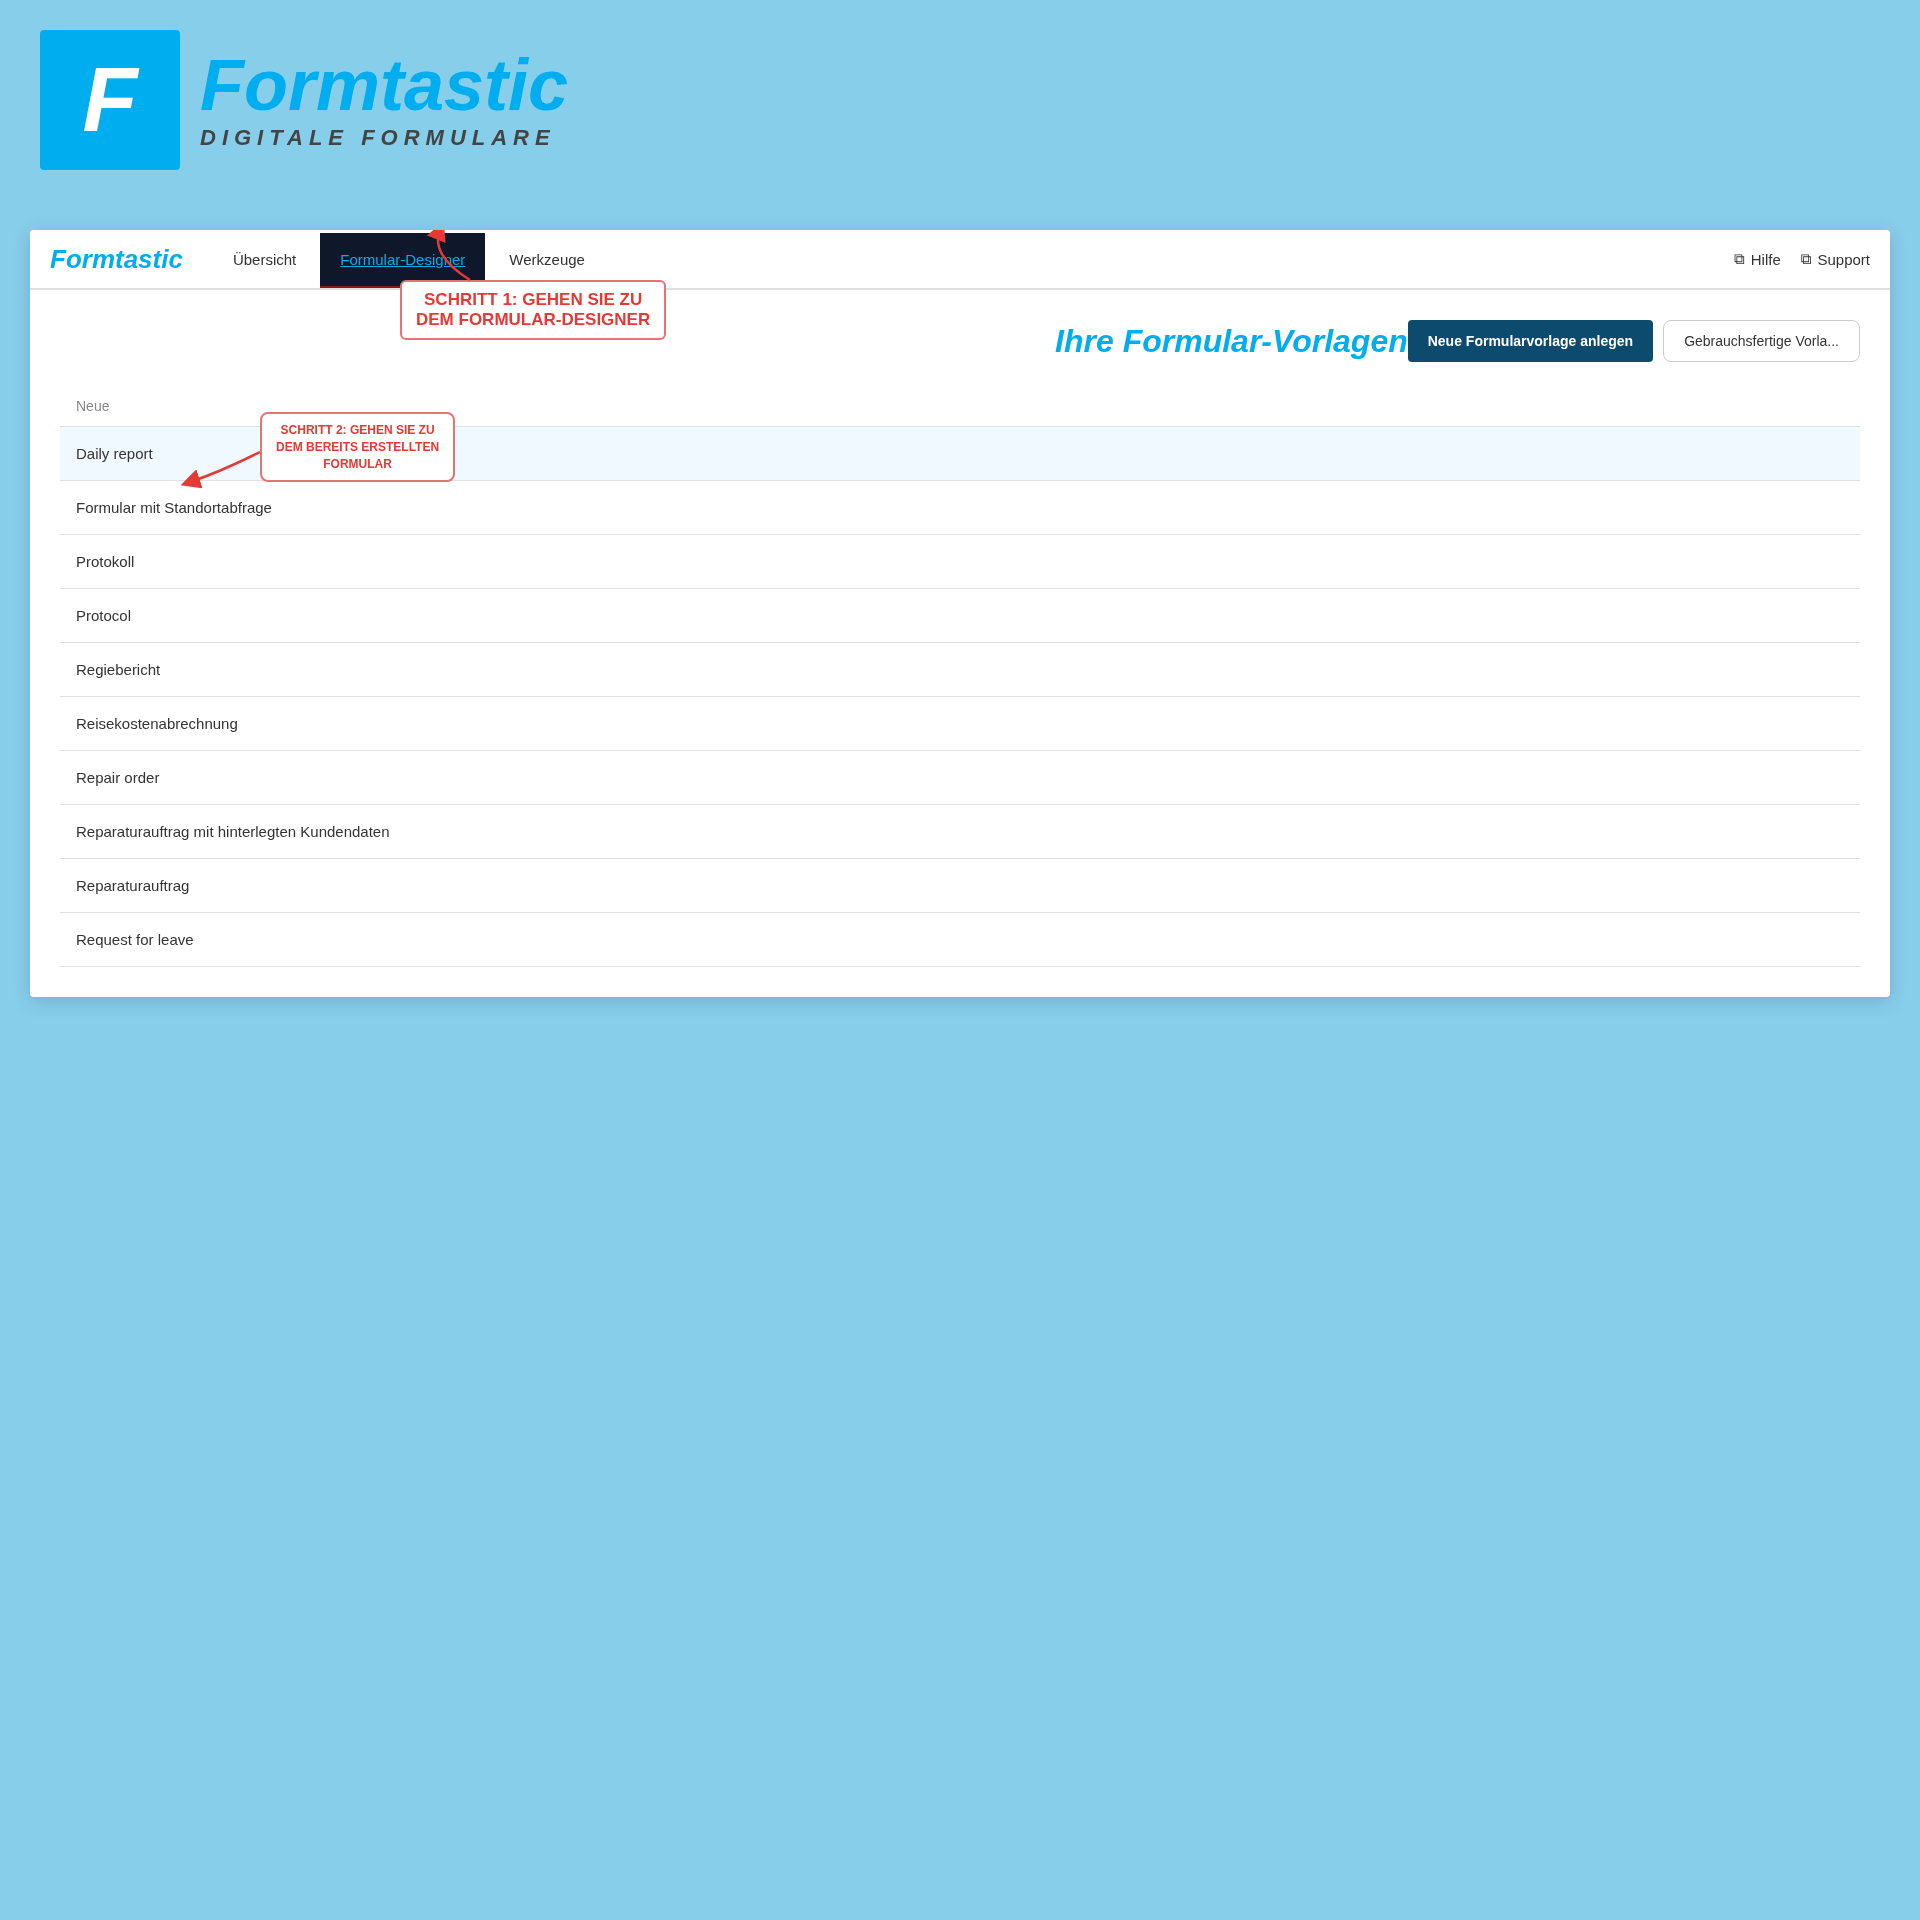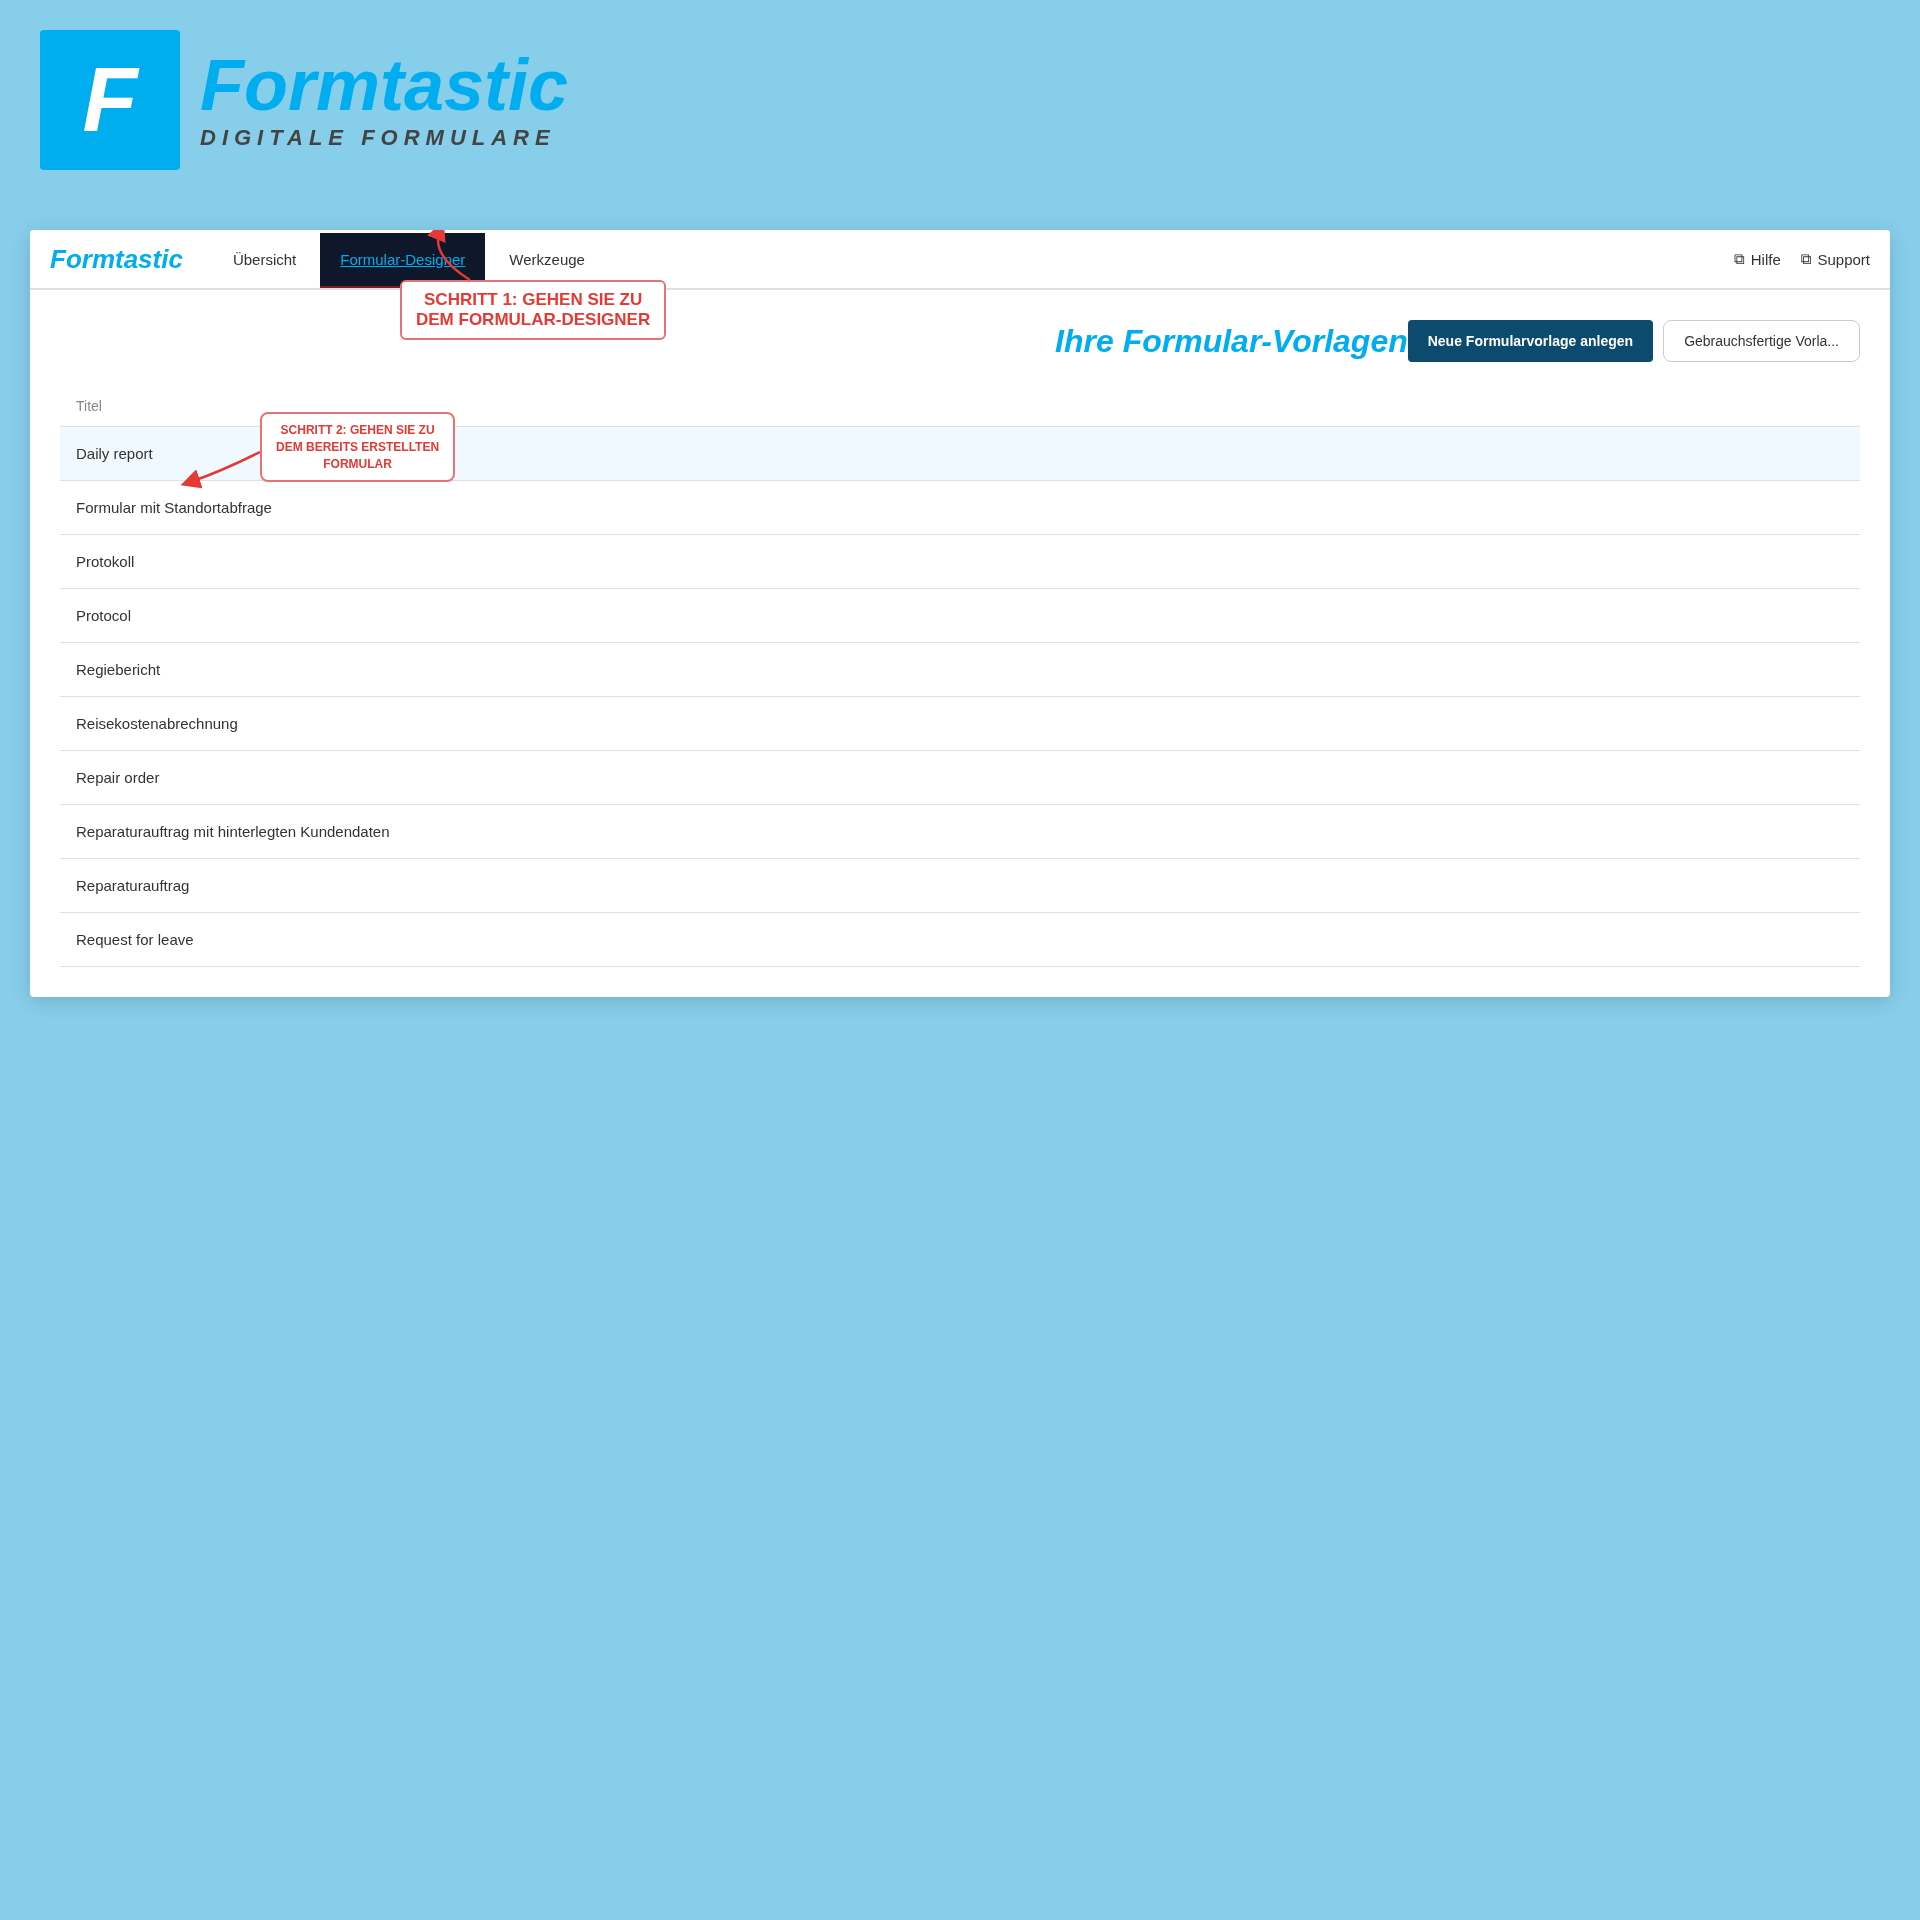--- a/index.html
+++ b/index.html
@@ -297,21 +297,21 @@
       <div class="page-title">Ihre Formular-Vorlagen</div>
       <div class="header-buttons">
         <button class="btn-primary">Neue Formularvorlage anlegen</button>
         <button class="btn-secondary">Gebrauchsfertige Vorla...</button>
       </div>
     </div>
 
     <table class="form-table">
       <thead>
         <tr>
-          <th>Titel</th>
+          <th>Neue</th>
         </tr>
       </thead>
       <tbody>
 
         <tr class="highlighted-row" style="position: relative;">
           <td style="position: relative;">
             <span>Daily report</span>
             
             <div style="position: absolute; left: 200px; top: -15px; z-index: 20;">
               <div class="step2-bubble">

